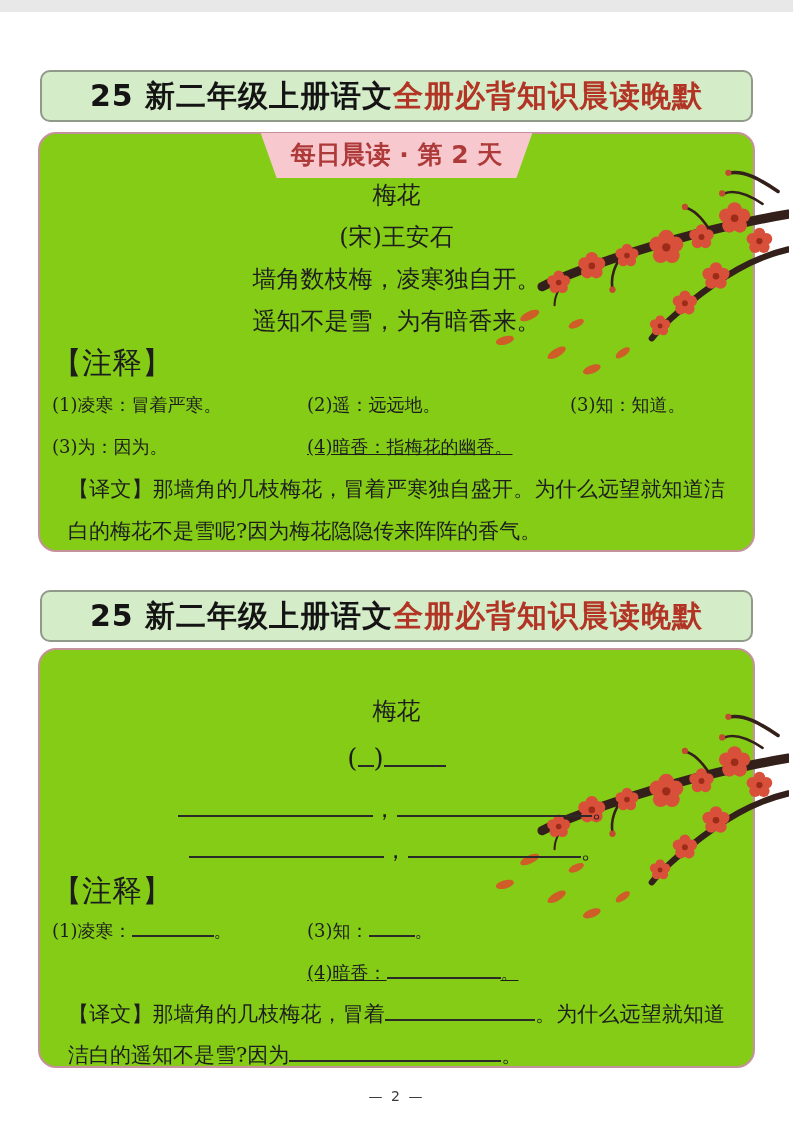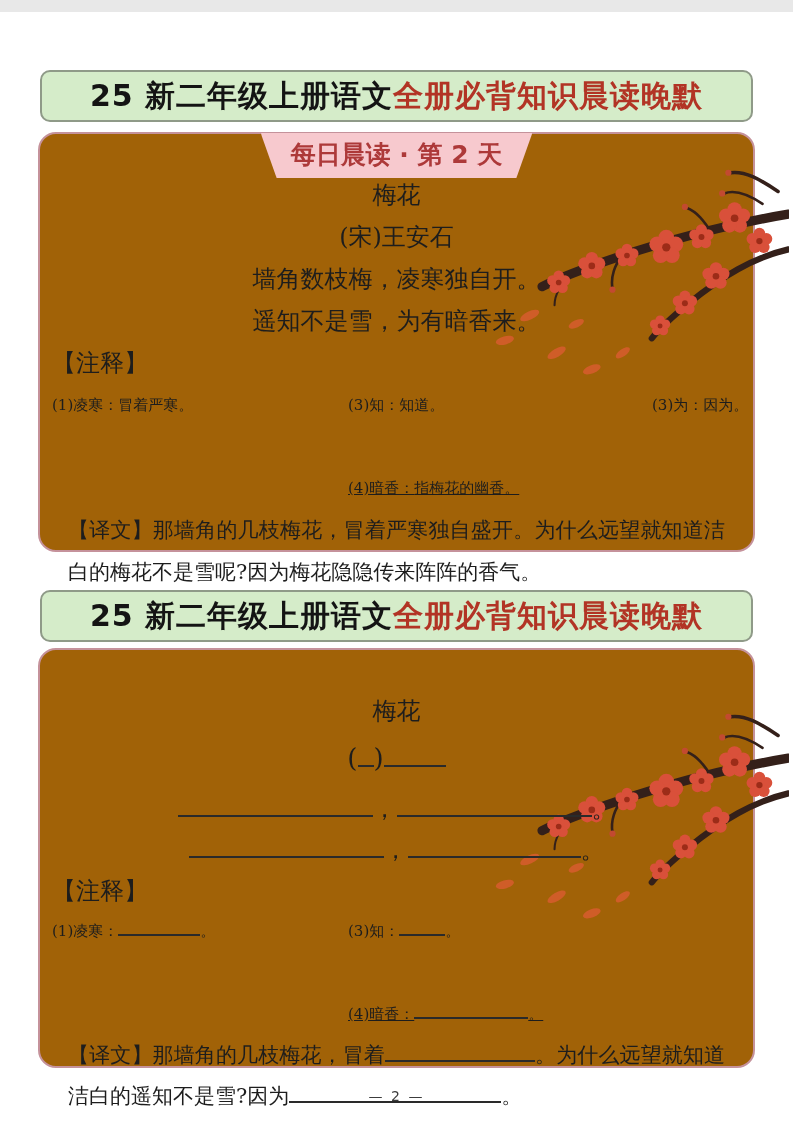--- a/index.html
+++ b/index.html
@@ -16,43 +16,43 @@
     font-family:"DejaVu Sans", sans-serif;font-weight:bold;font-size:30px;
     letter-spacing:1px;white-space:nowrap;
   }
   .banner-morning{top:58px;}
   .banner-evening{top:578px;}
   .b-black{color:#141414;}
   .b-red{color:#b23425;}
   
   .card{
     position:absolute;left:38px;width:713px;height:416px;
-    background:#a16207;border:2px solid #c5929b;border-radius:18px;
+    background:#84cc16;border:2px solid #c5929b;border-radius:18px;
   }
   .card-morning{top:120px;}
   .card-evening{top:636px;}
   .card-title{
     position:absolute;top:-1px;left:50%;transform:translateX(-50%);
     background:#f7c9ce;color:#ad3939;
     font-family:"DejaVu Sans", sans-serif;font-weight:bold;font-size:25px;
     padding:5px 30px 7px;white-space:nowrap;
     clip-path:polygon(0 0,100% 0,calc(100% - 16px) 100%,16px 100%);
   }
   
   .plum{position:absolute;right:-36px;width:322px;height:238px;pointer-events:none;}
   .card-morning .plum{top:16px;}
   .card-evening .plum{top:44px;}
   
   .poem{margin-top:40px;text-align:center;font-size:24px;position:relative;z-index:2;}
   .poem div{height:42px;line-height:42px;}
   
-  .notes-header{padding-left:12px;font-size:24px;height:42px;line-height:42px;position:relative;z-index:2;}
+  .notes-header{padding-left:12px;font-size:30px;height:42px;line-height:42px;position:relative;z-index:2;}
   .notes-grid{
     display:grid;grid-template-columns:255px 263px 1fr;
-    padding:0 12px;font-size:15px;position:relative;z-index:2;gap:41px;
+    padding:0 12px;font-size:18px;position:relative;z-index:2;
   }
   .notes-grid .note{height:42px;line-height:42px;white-space:nowrap;}
   .note-span2{grid-column:2 / 4;text-decoration:underline;}
   .translation{
     padding:0 28px;font-size:21px;line-height:42px;text-align:justify;
     position:relative;z-index:2;
   }
   
   .e-poem-title{margin-top:40px;height:42px;line-height:42px;text-align:center;font-size:24px;position:relative;z-index:2;}
   .e-author-row{margin-top:2px;height:48px;line-height:48px;text-align:center;font-size:26px;position:relative;z-index:2;}
@@ -136,20 +136,21 @@
       <div>梅花</div>
       <div>(宋)王安石</div>
       <div>墙角数枝梅，凌寒独自开。</div>
       <div>遥知不是雪，为有暗香来。</div>
     </div>
 
     <div class="notes-header">【注释】</div>
 
     <div class="notes-grid">
       <div class="note"><span>(1)凌寒：</span><span>冒着严寒。</span></div>
+      <div class="note"><span>(2)遥：</span><span>远远地。</span></div>
       <div class="note"><span>(3)知：</span><span>知道。</span></div>
       <div class="note"><span>(3)为：</span><span>因为。</span></div>
       <div class="note note-span2"><span>(4)暗香：</span><span>指梅花的幽香。</span></div>
     </div>
 
     <div class="translation">
       <span>【译文】</span><span>那墙角的几枝梅花，冒着严寒独自盛开。为什么远望就知道洁白的梅花不是雪呢?因为梅花隐隐传来阵阵的香气。</span>
     </div>
   </section>
 

